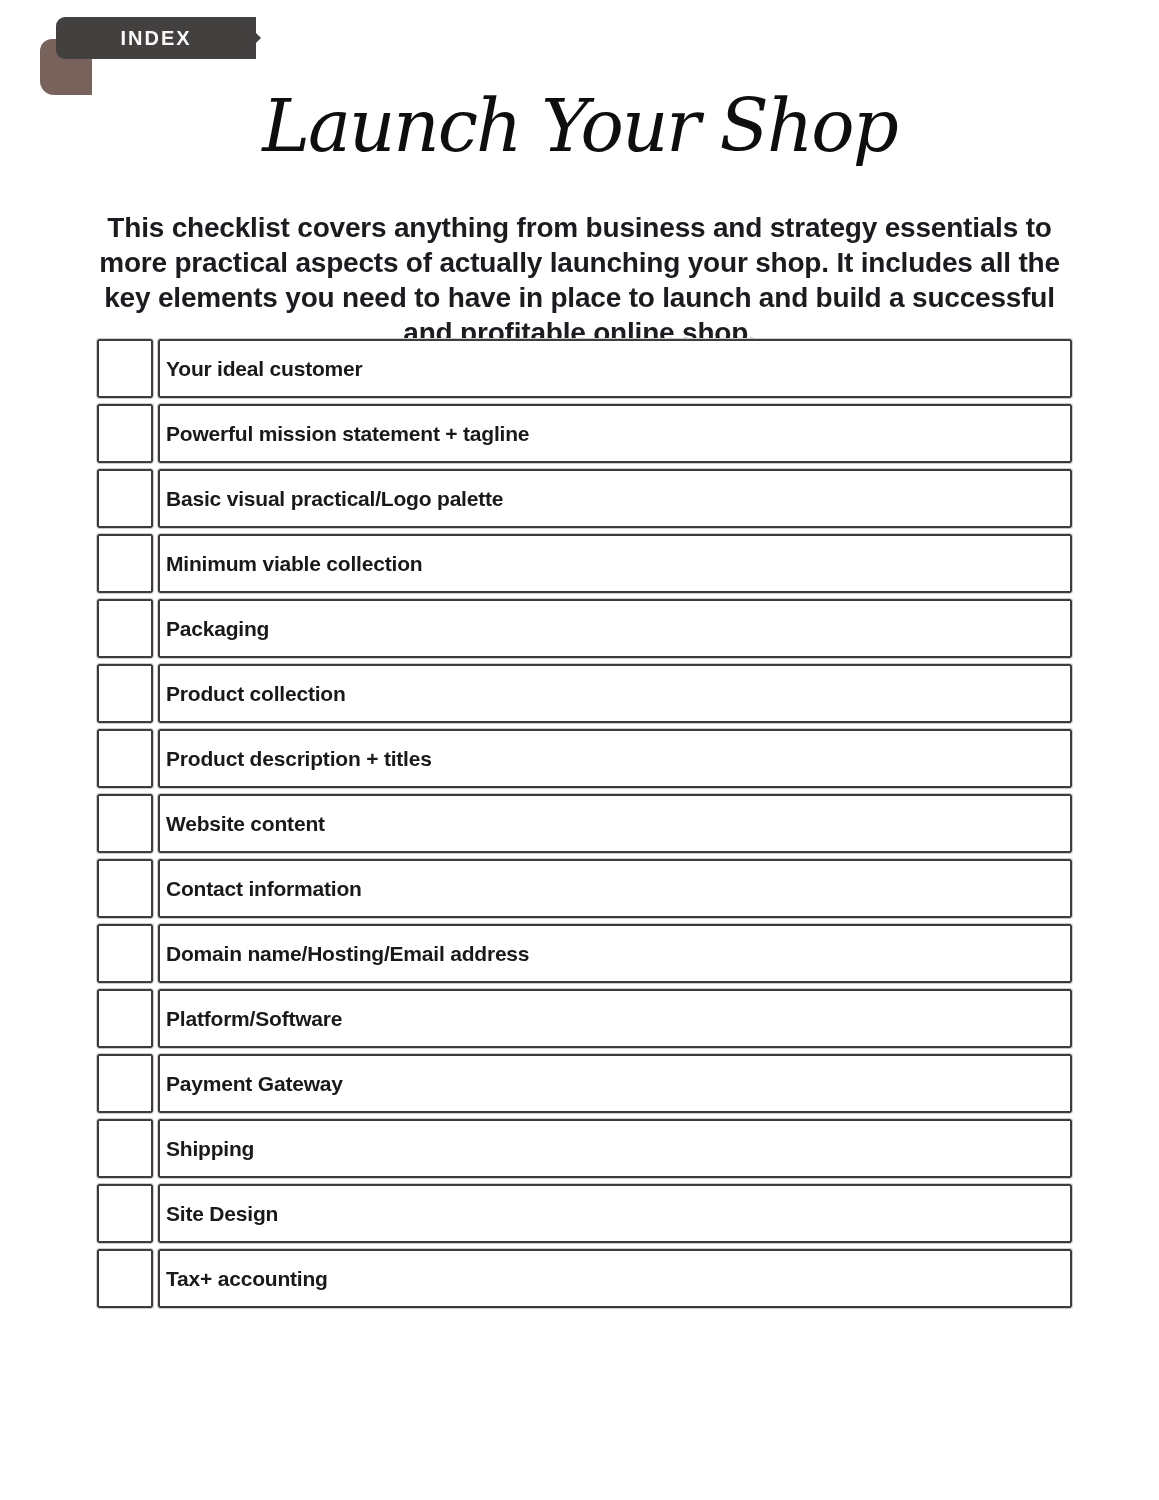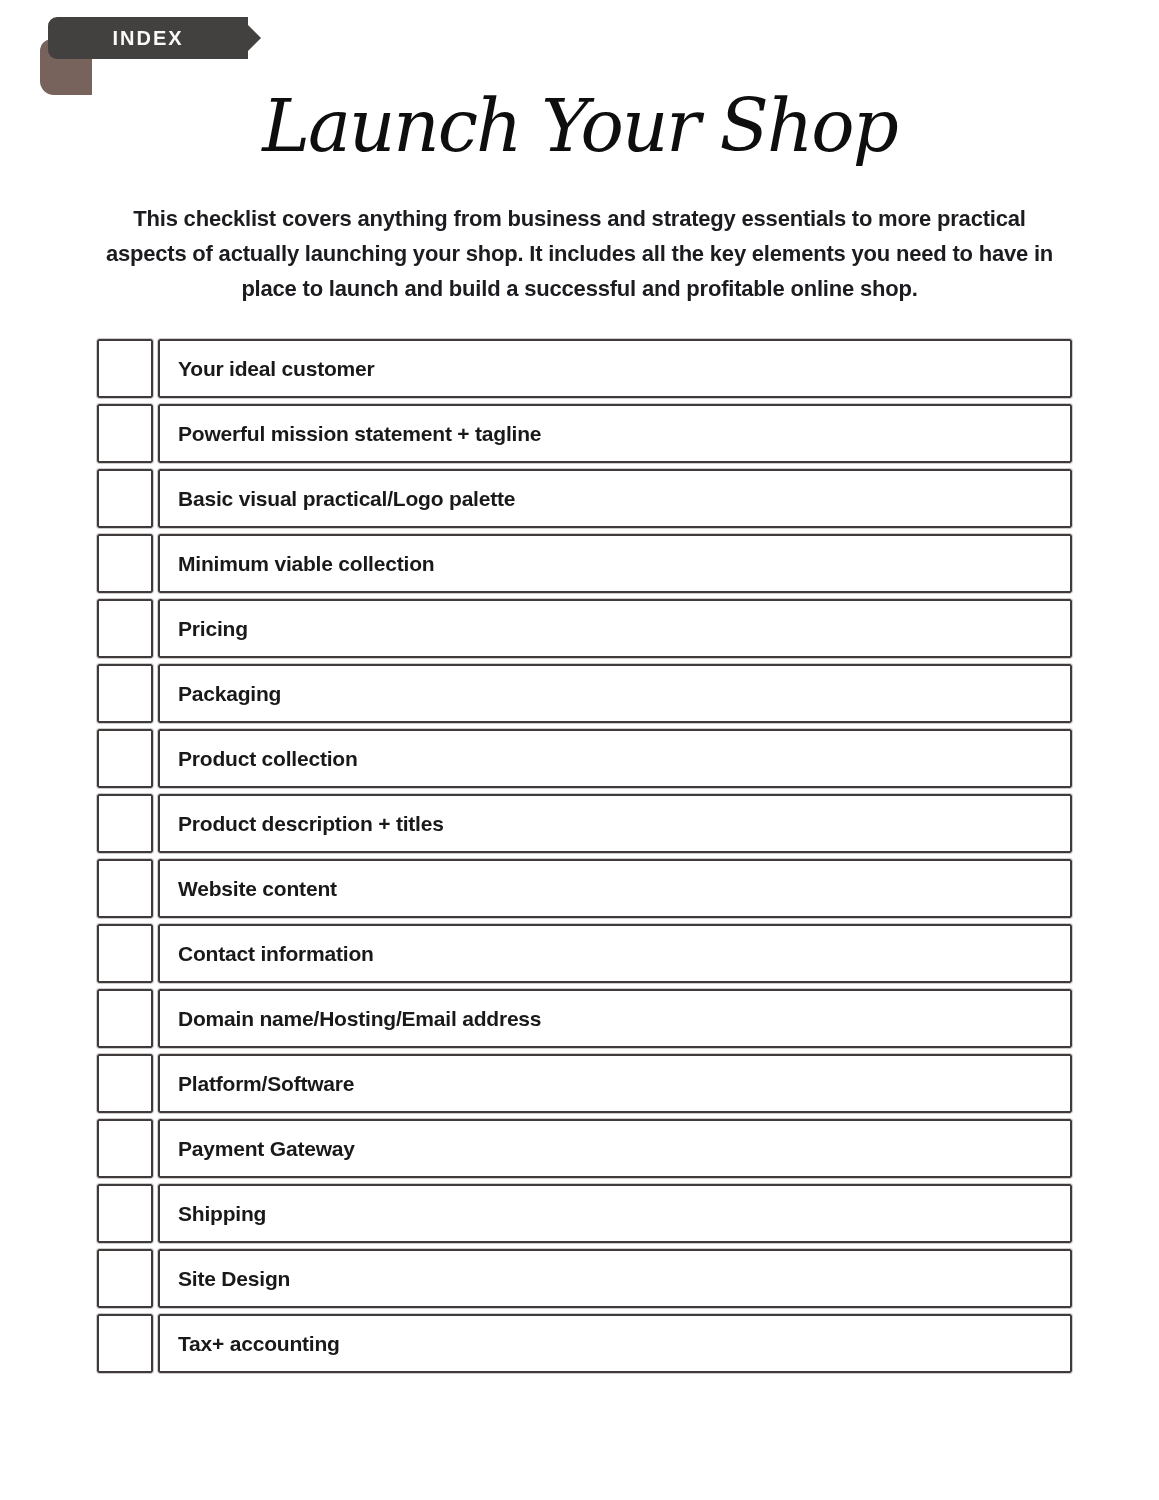--- a/index.html
+++ b/index.html
@@ -31,21 +31,21 @@
     left: 0;
     top: 22px;
     width: 52px;
     height: 56px;
     background: var(--ribbon-fold, #77635c);
     border-radius: 12px 0 0 14px;
     z-index: 1;
   }
   .ribbon-body {
     position: absolute;
-    left: 8px;
+    left: 16px;
     top: 0;
     width: 200px;
     height: 42px;
     background: var(--ribbon, #434040);
     border-radius: 9px 0 0 9px;
     display: flex;
     align-items: center;
     justify-content: center;
     z-index: 2;
   }
@@ -78,26 +78,26 @@
     font-style: italic;
     font-weight: 400;
     font-size: 72px;
     letter-spacing: -2px;
     color: #0e0e0e;
   }
 
   
   .intro {
     position: absolute;
-    top: 201px;
+    top: 210px;
     left: 50%;
     transform: translateX(-50%);
     width: 965px;
     text-align: center;
-    font-size: 22px;
+    font-size: 28px;
     font-weight: 700;
     line-height: 35px;
     color: var(--text, #1c1c20);
     letter-spacing: -0.2px;
   }
 
   
   .checklist {
     position: absolute;
     left: 97px;
@@ -123,21 +123,21 @@
   }
   .label-box {
     flex: 1;
     height: 59px;
     border: 2px solid var(--box-border, #3e3b3a);
     border-radius: 2px;
     background: #ffffff;
     outline: 1px solid #cfcdcc;
     display: flex;
     align-items: center;
-    padding-left: 18px;
+    padding-left: 6px;
     font-size: 21px;
     font-weight: 700;
     color: #191919;
     letter-spacing: -0.2px;
   }
 </style>
 </head>
 <body>
 
 <div class="page">
@@ -166,24 +166,20 @@
       <div class="check-row">
         <div class="checkbox"></div>
         <div class="label-box">Basic visual practical/Logo palette</div>
       </div>
       <div class="check-row">
         <div class="checkbox"></div>
         <div class="label-box">Minimum viable collection</div>
       </div>
       <div class="check-row">
         <div class="checkbox"></div>
-        <div class="label-box">Pricing</div>
-      </div>
-      <div class="check-row">
-        <div class="checkbox"></div>
         <div class="label-box">Packaging</div>
       </div>
       <div class="check-row">
         <div class="checkbox"></div>
         <div class="label-box">Product collection</div>
       </div>
       <div class="check-row">
         <div class="checkbox"></div>
         <div class="label-box">Product description + titles</div>
       </div>

